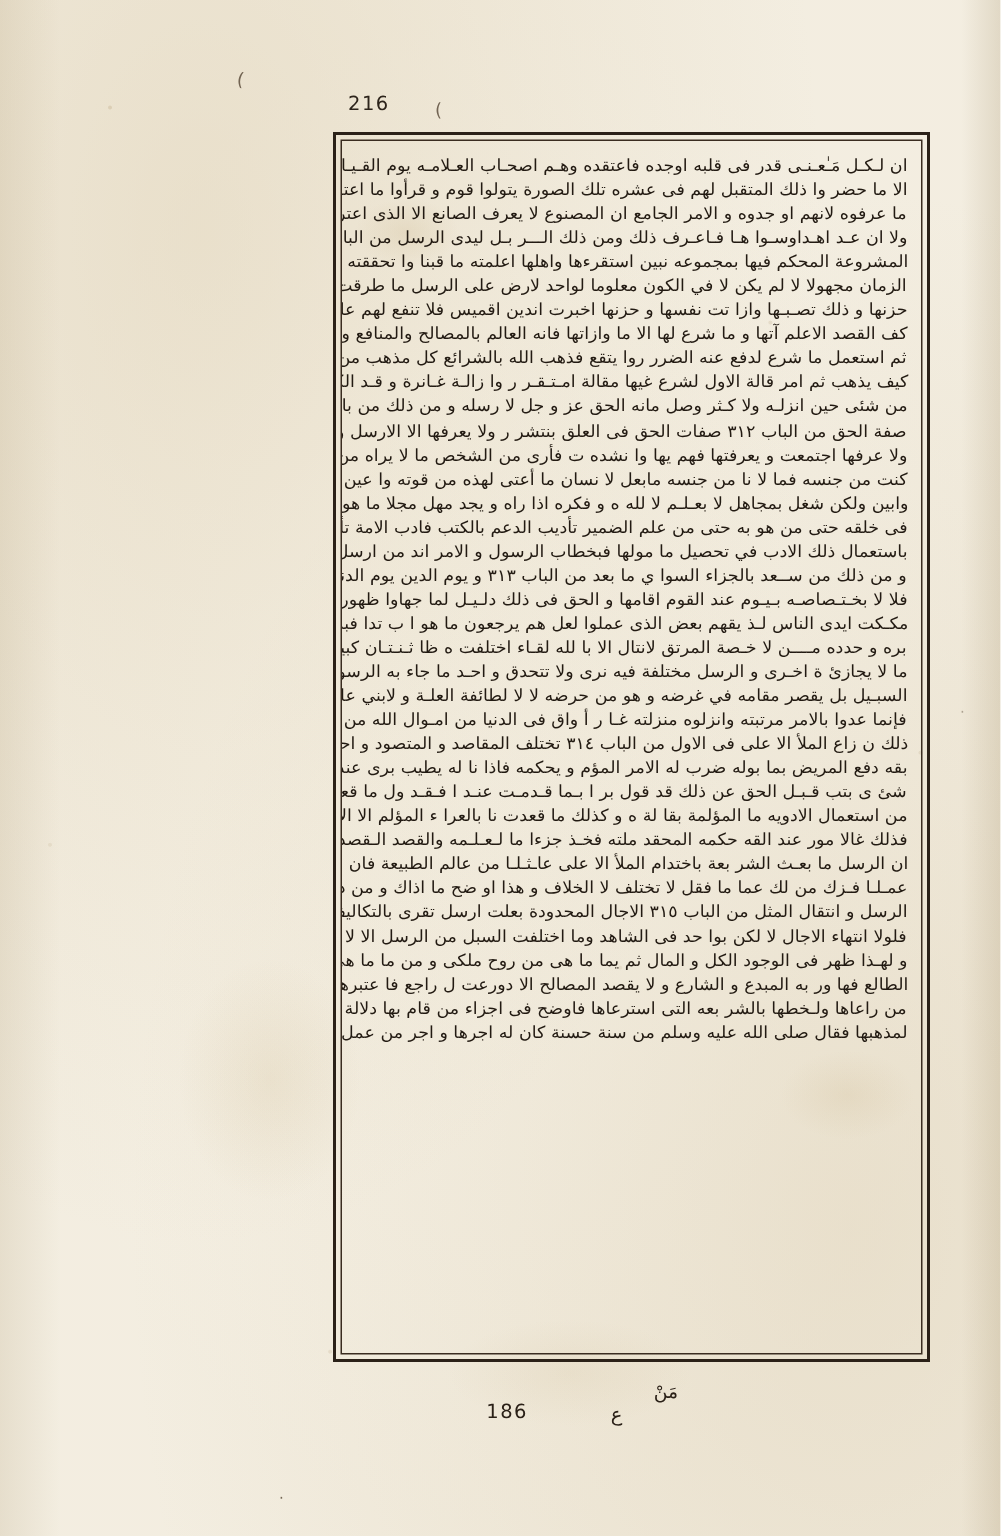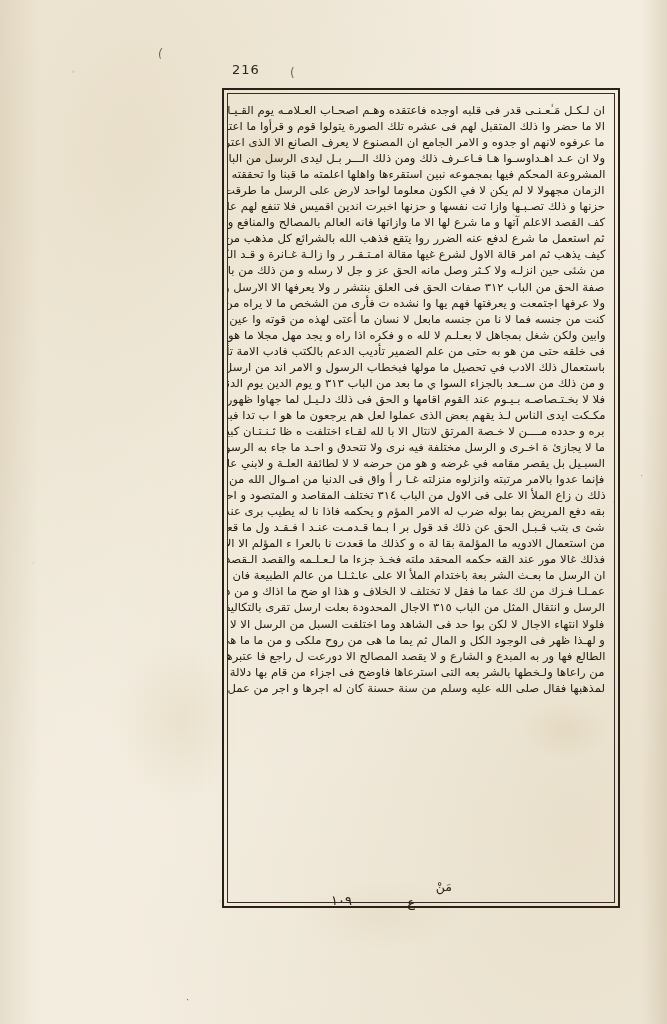--- a/index.html
+++ b/index.html
@@ -101,21 +101,21 @@
   }
 
   
   .line:nth-child(3n)  { margin-right: 0.6px; }
   .line:nth-child(5n)  { margin-right: -0.6px; }
 
   
   #footer {
     position: absolute;
     left: 222px;
-    top: 879px;
+    top: 920px;
     width: 398px;
     height: 34px;
     direction: rtl;
     color: #2a2017;
   }
   #footer .catchword {
     position: absolute;
     right: 168px;
     top: 0px;
     font-size: 12.5px;
@@ -220,15 +220,15 @@
           <span class="line" style="transform: scaleX(1.0472);">الطالع  فها  ور  به  المبدع  و الشارع  و لا  يقصد  المصالح  الا  دورعت  ل  راجع  فا عتبرها  الحق  فا كرم</span>
           <span class="line" style="transform: scaleX(1.0506);">من  راعاها  ولـخطها  بالشر  بعه  التى  استرعاها  فاوضح  فى اجزاء  من  قام  بها  دلالة  على  مسا و ا تها</span>
           <span class="line" style="transform: scaleX(1.0489);">لمذهبها  فقال  صلى الله عليه وسلم  من  سنة  حسنة  كان  له  اجرها  و اجر  من  عمل  بها</span>
         </div>
     </div>
   </div>
 
   <div id="footer">
     <div class="catchword">مَنْ</div>
     <div class="quire">ع</div>
-    <div class="folio-num">١٠٩</div>
+    <div class="folio-num">186</div>
   </div>
 </div>
 
 </body></html>

